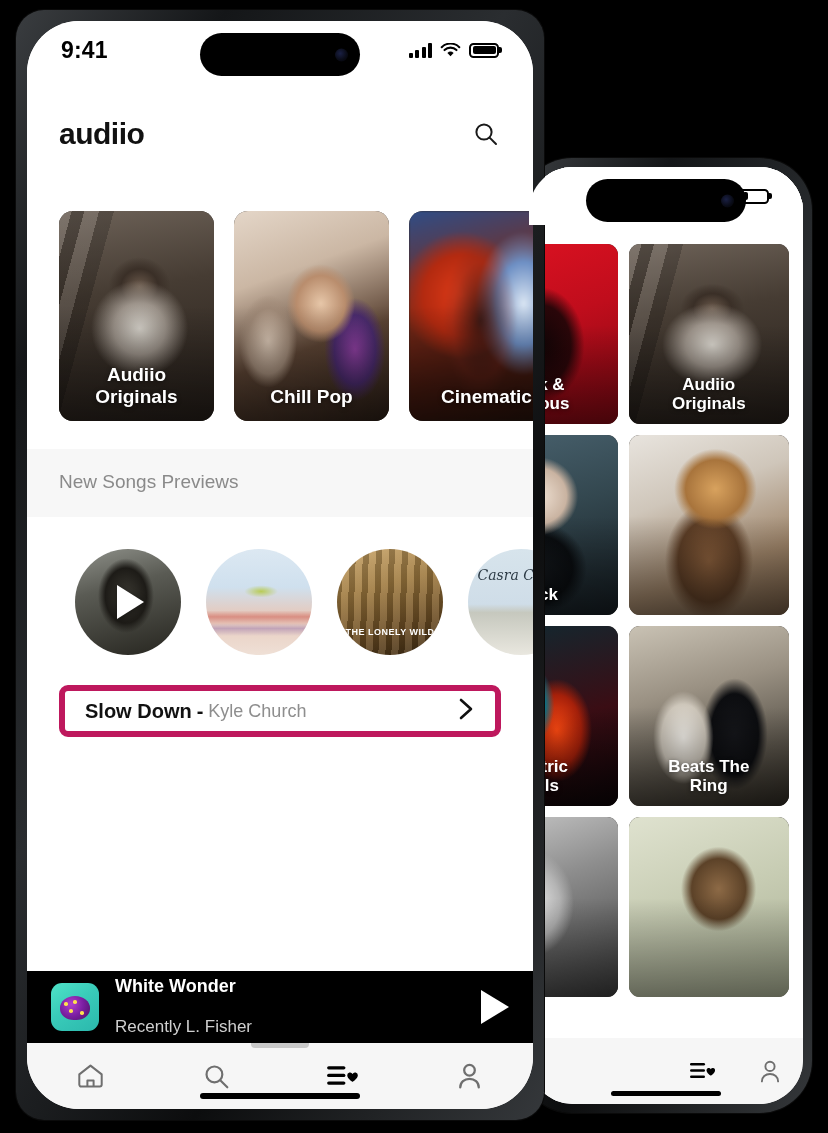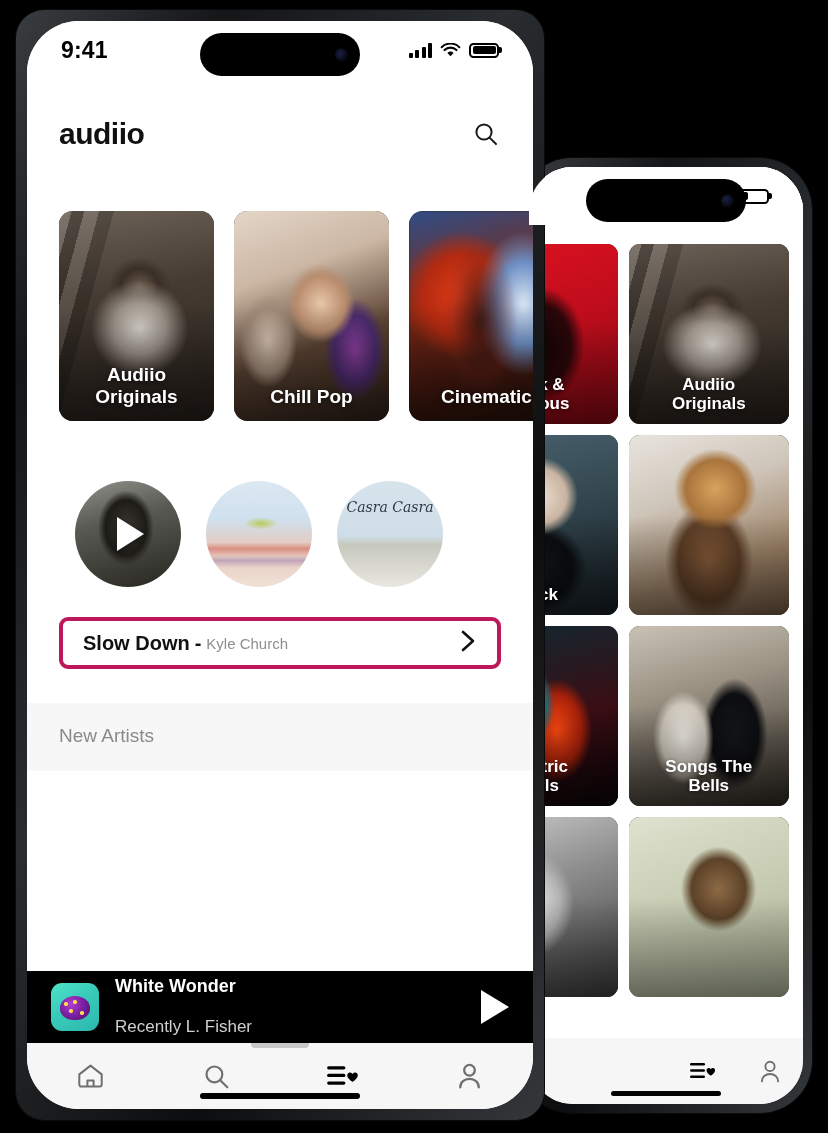--- a/index.html
+++ b/index.html
@@ -209,27 +209,27 @@
   }
   .circ .script{
     position:absolute;left:0;right:0;top:18px;text-align:center;
     font-family:"DejaVu Serif", serif; font-style:italic;
     color:#2d3b46;font-size:14px;
   }
 
   
   .now-row {
     margin: 30px 32px 34px 32px;
-    height: 52px; border:4px solid #be185d; border-radius:9px;
+    height: 52px; border:6px solid #be185d; border-radius:9px;
     display:flex; align-items:center; padding: 16px 20px;
     background:#fff;
   }
   .now-title { font-size:20px; font-weight:700; color:#111; }
   .now-sep { font-size:20px; font-weight:700; color:#111; margin: 0 5px; }
-  .now-artist { font-size:15px; color:#8e8e8e; }
+  .now-artist { font-size:18px; color:#8e8e8e; }
   .chev { margin-left:auto; }
 
   
   .player {
     position:absolute; left:0; right:0; bottom: 66px;
     height: 72px; background:#000;
     display:flex; align-items:center; padding: 0 24px; gap: 16px;
   }
   .albumart {
     width:48px;height:48px;border-radius:11px;flex:0 0 auto;
@@ -356,22 +356,22 @@
               <div class="label">
                 <div>Electric</div>
                 <div>Feels</div>
               </div>
             </div>
 
             <div class="cat-card">
               <div class="img art-ring"></div>
               <div class="shade"></div>
               <div class="label">
-                <div>Songs The</div>
-                <div>Bells</div>
+                <div>Beats The</div>
+                <div>Ring</div>
               </div>
             </div>
 
             <div class="cat-card">
               <div class="img art-bw"></div>
               <div class="shade"></div>
             </div>
 
             <div class="cat-card">
               <div class="img art-sunnies"></div>
@@ -464,51 +464,54 @@
             <div class="img art-cinematic"></div>
             <div class="shade"></div>
             <div class="label">
               <div>Cinematic</div>
             </div>
           </div>
 
         </div>
       </div>
 
+      <div class="section-head">New Songs Previews</div>
       <div class="section-body">
         <div class="circles">
 
           <div class="circ c1">
             <div class="play-ov">
               <div class="tri"></div>
             </div>
           </div>
 
           <div class="circ c2"></div>
 
+          <div class="circ c3">
+            <div class="mini-label">THE LONELY WILD</div>
+          </div>
 
           <div class="circ c4">
             <div class="script">Casra Casra</div>
           </div>
 
         </div>
 
         <div class="now-row">
           <span class="now-title">Slow Down</span>
           <span class="now-sep">-</span>
           <span class="now-artist">Kyle Church</span>
           <span class="chev">
             <svg width="18" height="28" viewBox="0 0 18 28">
               <polyline points="4,5 14,14 4,23" fill="none" stroke="#111" stroke-width="2.6" stroke-linecap="round" stroke-linejoin="round"></polyline>
             </svg>
           </span>
         </div>
       </div>
 
-      <div class="section-head">New Artists</div>
       <div class="section-body" style="height:60px"></div>
 
       <div class="player">
         <div class="albumart">
           <div class="blob"></div>
           <div class="dot d1"></div>
           <div class="dot d2"></div>
           <div class="dot d3"></div>
           <div class="dot d4"></div>
         </div>

